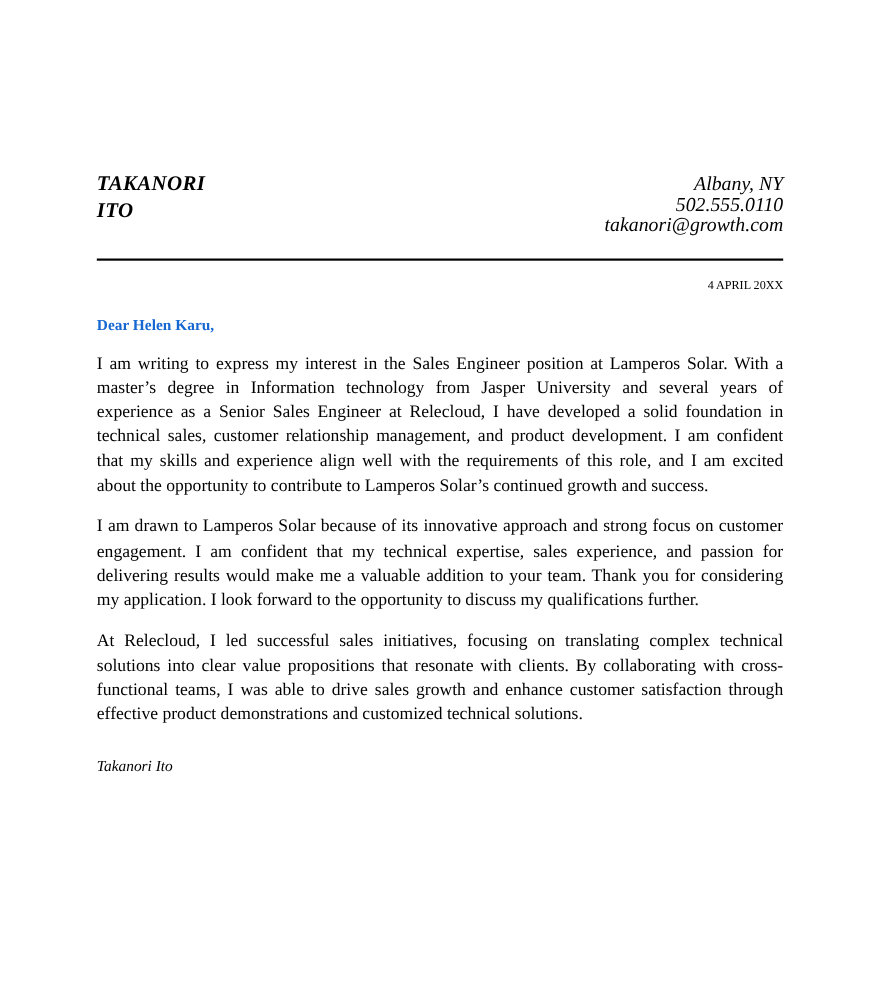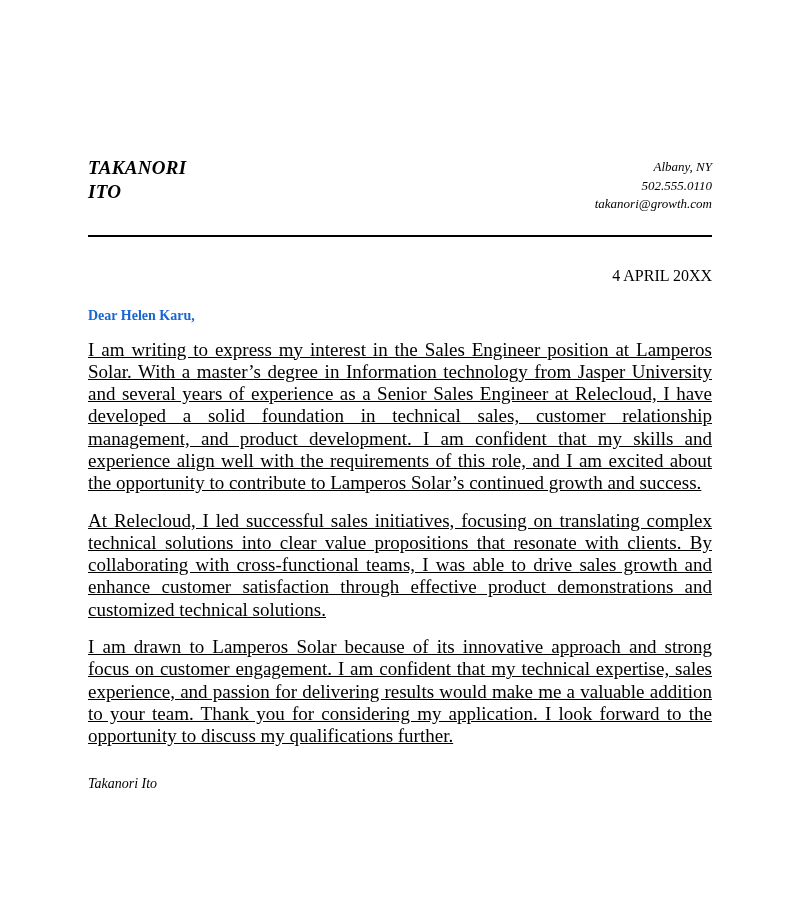--- a/index.html
+++ b/index.html
@@ -29,45 +29,44 @@
   }
   .sender-name {
     font-size: 19px;
     font-weight: bold;
     line-height: 24px;
     letter-spacing: 0.3px;
     text-transform: uppercase;
   }
   .contact-block {
     text-align: right;
-    font-size: 13px;
+    font-size: 18px;
     line-height: 18.5px;
     padding-top: 2px;
   }
   .rule {
     border: none;
     border-top: 2px solid #000000;
     margin: 21px 0 0 0;
   }
   .date-line {
     text-align: right;
-    font-size: 16px;
-    margin-top: 30px;
+    font-size: 11px;
+    margin-top: 17px;
   }
   .salutation {
     font-size: 14px;
     font-weight: bold;
     margin-top: 23px;
   }
   .body-paragraph {
-    font-size: 19px;
+    font-size: 16px;
     line-height: 22.3px;
     text-align: justify;
     margin: 15px 0 0 0;
-    text-decoration: underline;
   }
   .closing {
     margin-top: 25px;
     font-size: 14px;
     line-height: 22.5px;
   }
   .signature {
     font-style: italic;
     margin-top: 12px;
   }
@@ -89,20 +88,20 @@
     </div>
   </header>
 
   <hr class="rule">
 
   <div class="date-line">4 APRIL 20XX</div>
 
   <div class="salutation" id="salutation" style="color: rgb(22, 103, 210);">Dear Helen Karu,</div>
 
   <p class="body-paragraph">I am writing to express my interest in the Sales Engineer position at Lamperos Solar. With a master’s degree in Information technology from Jasper University and several years of experience as a Senior Sales Engineer at Relecloud, I have developed a solid foundation in technical sales, customer relationship management, and product development. I am confident that my skills and experience align well with the requirements of this role, and I am excited about the opportunity to contribute to Lamperos Solar’s continued growth and success.</p>
+  <p class="body-paragraph">I am drawn to Lamperos Solar because of its innovative approach and strong focus on customer engagement. I am confident that my technical expertise, sales experience, and passion for delivering results would make me a valuable addition to your team. Thank you for considering my application. I look forward to the opportunity to discuss my qualifications further.</p>
   <p class="body-paragraph">At Relecloud, I led successful sales initiatives, focusing on translating complex technical solutions into clear value propositions that resonate with clients. By collaborating with cross-functional teams, I was able to drive sales growth and enhance customer satisfaction through effective product demonstrations and customized technical solutions.</p>
-  <p class="body-paragraph">I am drawn to Lamperos Solar because of its innovative approach and strong focus on customer engagement. I am confident that my technical expertise, sales experience, and passion for delivering results would make me a valuable addition to your team. Thank you for considering my application. I look forward to the opportunity to discuss my qualifications further.</p>
 
   <div class="closing">
     <div class="signature">Takanori Ito</div>
   </div>
 
 </div>
 
 </body></html>

